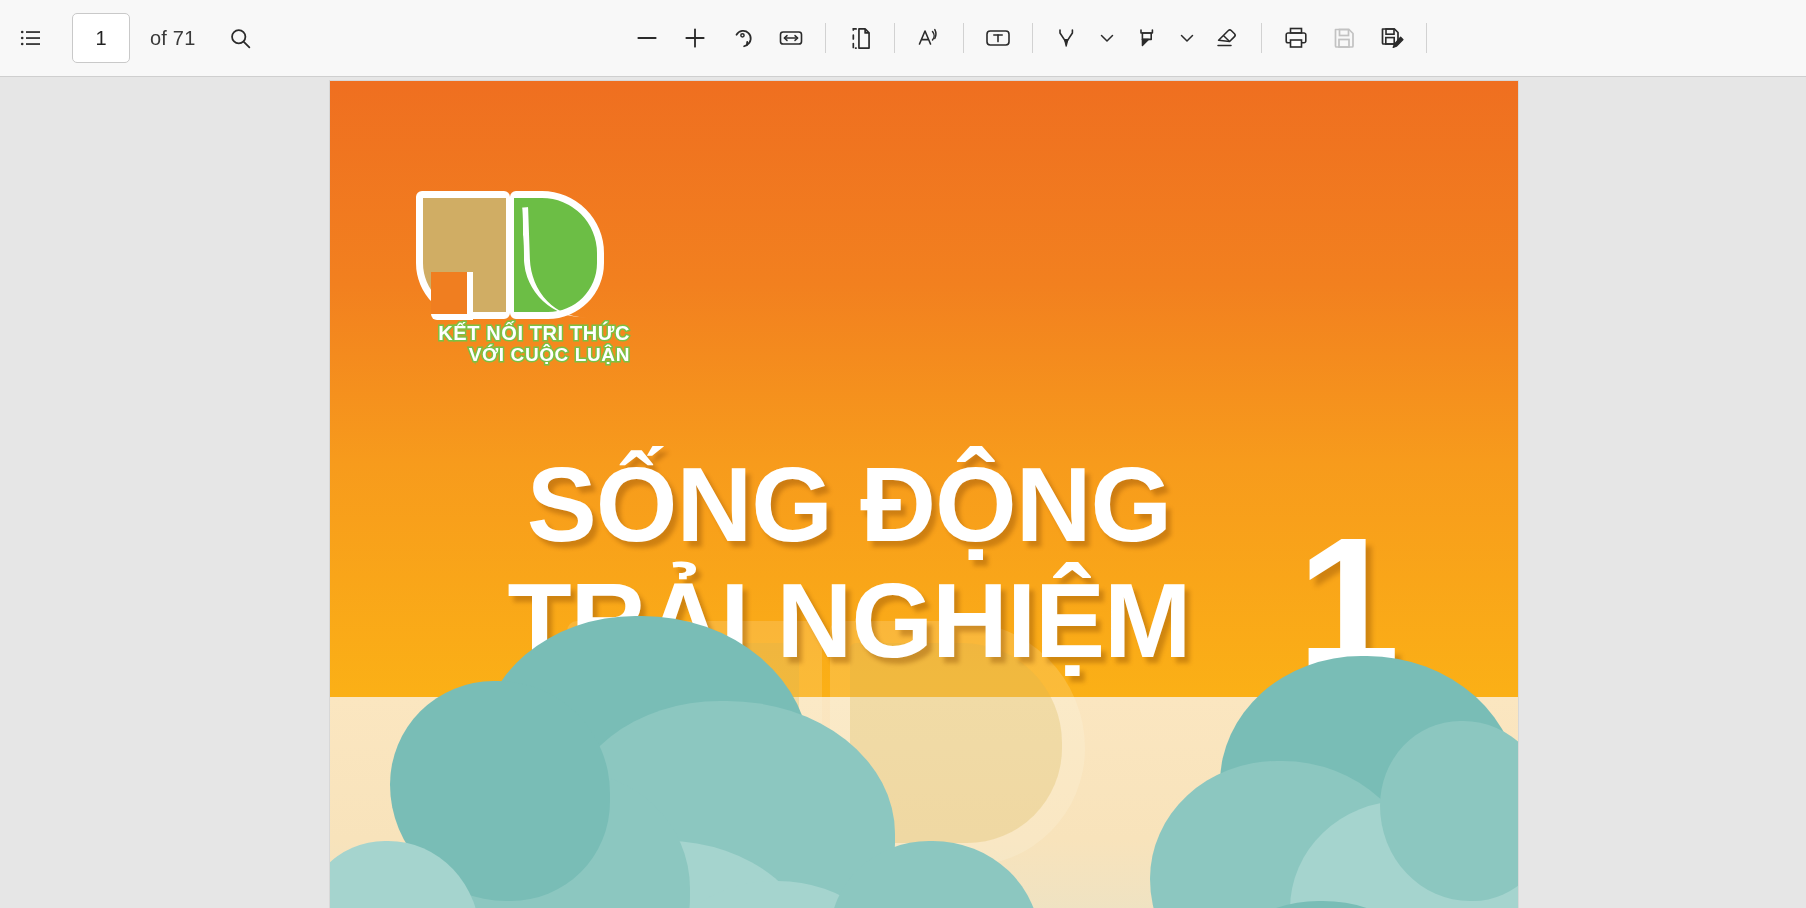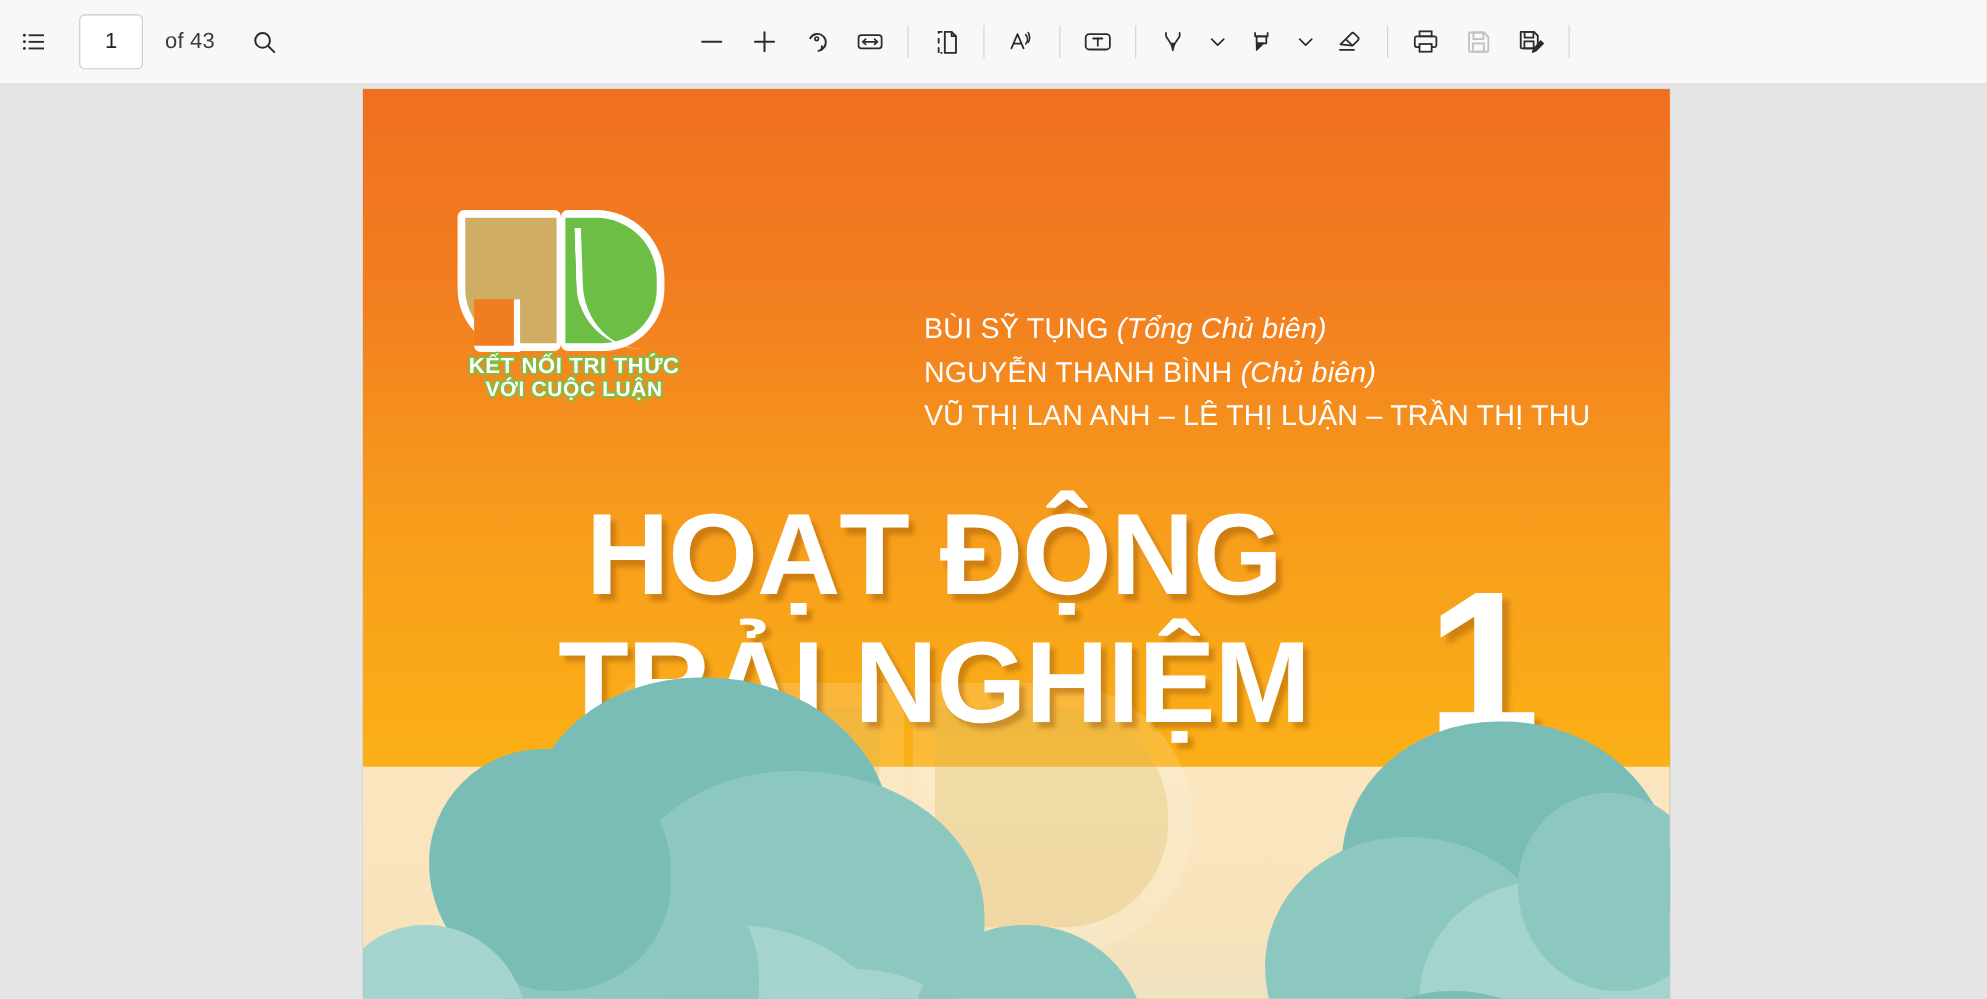--- a/index.html
+++ b/index.html
@@ -110,21 +110,21 @@
     background: #f07e20; border: 6px solid #fff;
     border-radius: 0 0 0 6px; border-top: none; border-left: none;
   }
   .leaf-vein {
     position: absolute; left: 10px; top: 8px;
     width: 74px; height: 112px;
     border-left: 6px solid #fff;
     border-radius: 0 0 0 60px;
     transform: rotate(-2deg);
   }
-  #logo-text { position: absolute; left: -2px; top: 132px; width: 216px; text-align: center; }
+  #logo-text { position: absolute; left: -2px; top: 132px; width: 216px; text-align: right; }
   #logo-text div {
     font-weight: 800; color: #fff;
     font-size: 20px; letter-spacing: .6px; line-height: 1.08;
     -webkit-text-stroke: 3px #7ac143;
     paint-order: stroke fill;
   }
   #logo-text div.l2 { font-size: 19px; }
 
   
   #authors {
@@ -173,21 +173,21 @@
         <circle cx="3.2" cy="12" r="1.3" fill="#2b2b2b"></circle>
         <circle cx="3.2" cy="18" r="1.3" fill="#2b2b2b"></circle>
         <rect x="7" y="5.2" width="14" height="1.7" fill="#2b2b2b"></rect>
         <rect x="7" y="11.2" width="14" height="1.7" fill="#2b2b2b"></rect>
         <rect x="7" y="17.2" width="14" height="1.7" fill="#2b2b2b"></rect>
       </svg>
     </div>
 
     <div id="page-num-box">1</div>
 
-    <div id="page-total">of 43</div>
+    <div id="page-total">of 71</div>
 
     <div class="tb-btn" id="search-btn">
       <svg width="25" height="25" viewBox="0 0 24 24">
         <circle cx="10.3" cy="10.3" r="6.4" fill="none" stroke="#2b2b2b" stroke-width="1.7"></circle>
         <line x1="15.2" y1="15.2" x2="20.5" y2="20.5" stroke="#2b2b2b" stroke-width="1.7" stroke-linecap="round"></line>
       </svg>
     </div>
   </div>
 
   <div class="tb-center">
@@ -338,36 +338,23 @@
       </div>
       <div class="leaf-r">
         <div class="leaf-vein"></div>
       </div>
       <div id="logo-text">
         <div class="l1">KẾT NỐI TRI THỨC</div>
         <div class="l2">VỚI CUỘC LUẬN</div>
       </div>
     </div>
 
-    <div id="authors">
-      <div>
-        <span>BÙI SỸ TỤNG</span>
-        <span class="it">(Tổng Chủ biên)</span>
-      </div>
-      <div>
-        <span>NGUYỄN THANH BÌNH</span>
-        <span class="it">(Chủ biên)</span>
-      </div>
-      <div>
-        <span>VŨ THỊ LAN ANH – LÊ THỊ LUẬN – TRẦN THỊ THU</span>
-      </div>
-    </div>
 
     <div id="title-block">
-      <div class="title-line l1">HOẠT ĐỘNG</div>
+      <div class="title-line l1">SỐNG ĐỘNG</div>
       <div class="title-line l2">TRẢI NGHIỆM</div>
       <div id="book-number">1</div>
     </div>
 
     <div id="illustration">
 
       <div class="tree-trunk" style="left:388px; top:760px; width:17px; height:740px; border-radius:4px;"></div>
       <div class="branch" style="left:340px; top:680px; width:11px; height:180px; transform:rotate(32deg); border-radius:4px;"></div>
       <div class="branch" style="left:430px; top:690px; width:11px; height:160px; transform:rotate(-28deg); border-radius:4px;"></div>
 

